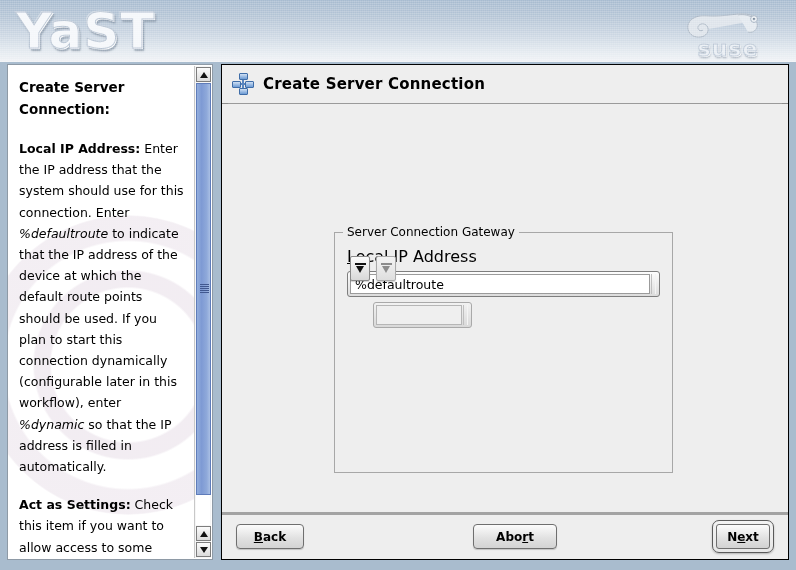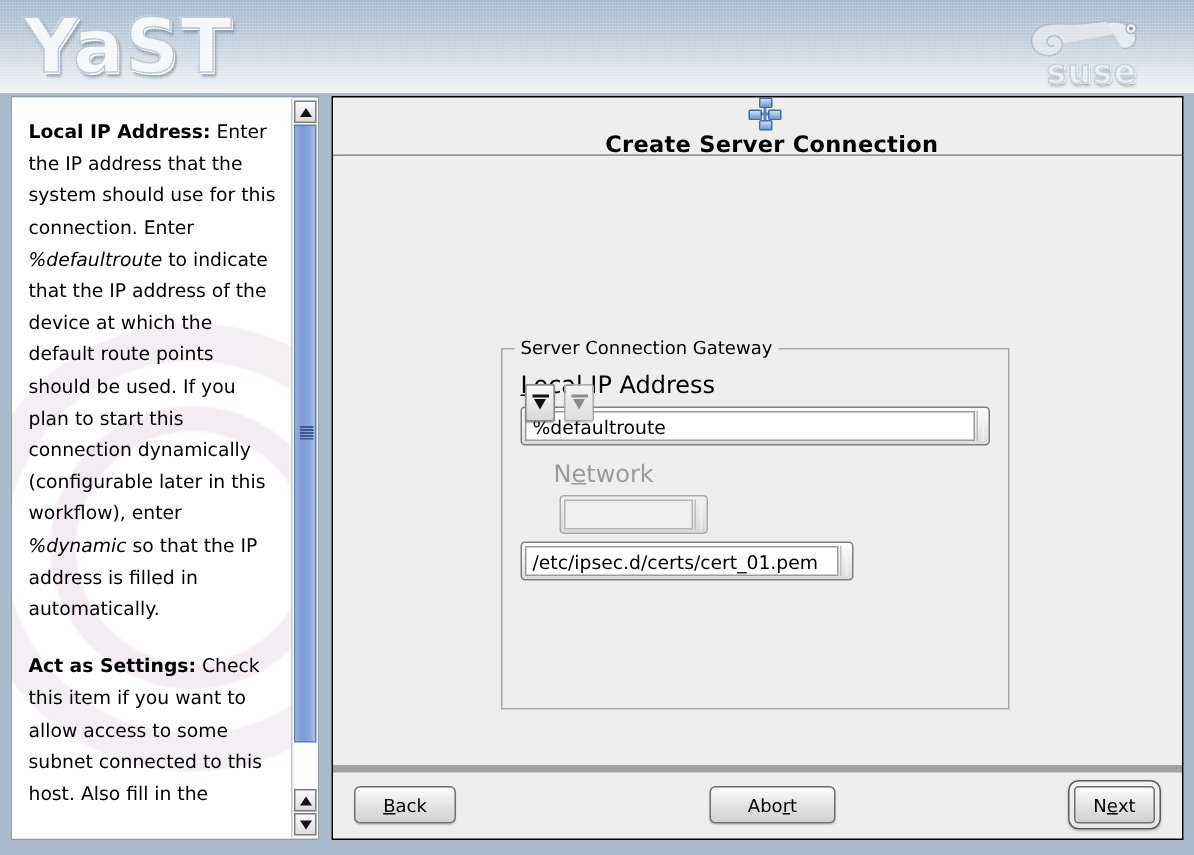--- a/index.html
+++ b/index.html
@@ -106,21 +106,20 @@
 
   
   .dlg{
     position:absolute;left:221px;top:64px;width:568px;height:496px;
     background:#eeeeee;border:1px solid #000;box-sizing:border-box;
   }
   .dlg-head{
     position:relative;height:38px;
     display:flex;align-items:center;padding-left:10px;
     border-bottom:1px solid #8c8c8c;
-    flex-direction:column;
   }
   .dlg-head .hl-line{
     position:absolute;left:6px;right:6px;bottom:-1px;height:1px;background:#9a9a9a;
   }
   .net-icon{width:22px;height:22px;position:relative;flex:0 0 auto;}
   .node{
     position:absolute;width:9px;height:7px;border-radius:1px;
     background:linear-gradient(180deg,#cfe0f4,#6d9bd4);
     border:1px solid #3f6da8;box-sizing:border-box;
   }
@@ -187,21 +186,22 @@
   .cbox{
     width:13px;height:13px;flex:0 0 auto;
     background:#fff;border:1px solid #6e6e6e;
     box-shadow:0 0 0 1px #e3e3e3 inset;box-sizing:border-box;
   }
   .cb-label{font-size:12px;}
 
   
   .btnbar{
     position:absolute;left:0;right:0;bottom:0;height:44px;
-    border-top:5px solid #a3a3a3;
+    border-top:3px solid #a3a3a3;
+    font-weight:bold;
   }
   .btn{
     position:absolute;top:9px;height:25px;
     background:linear-gradient(180deg,#fcfcfc,#e2e2e2 55%,#d3d3d3);
     border:1px solid #6f6f6f;border-radius:4px;
     display:flex;align-items:center;justify-content:center;
     font-size:12px;color:#000;box-sizing:border-box;
     box-shadow:0 1px 1px rgba(0,0,0,.18);
   }
   .btn.back{left:14px;width:68px;}
@@ -236,20 +236,21 @@
         <circle cx="74" cy="11" r="1.3" fill="#7d8c9d"></circle>
       </svg>
       <div class="suse-word">suse</div>
     </div>
   </div>
 
   <div class="help-outer">
     <div class="help-inner">
       <div class="help-watermark"></div>
       <div class="help-text">
+        <div class="help-title">Create Server Connection:</div>
         <p><b>Local IP Address:</b><span> Enter the IP address that the system should use for this connection. Enter </span><i>%defaultroute</i><span> to indicate that the IP address of the device at which the default route points should be used. If you plan to start this connection dynamically (configurable later in this workflow), enter </span><i>%dynamic</i><span> so that the IP address is filled in automatically.</span></p>
         <p><b>Act as Settings:</b><span> Check this item if you want to allow access to some subnet connected to this host. Also fill in the </span></p>
 
       </div>
     </div>
 
     <div class="vsb">
       <div class="vsb-track"></div>
       <div class="vsb-btn top">
           <span class="arr up"></span>
@@ -294,44 +295,33 @@
             <span class="sep"></span>
             <span class="btn">
               <span class="dd-glyph">
                   <i></i>
                   <u></u>
                 </span>
             </span>
           </div>
 
 
-          <div class="field-label dim" style="margin-top:9px;margin-left:22px;"><span>N</span><span class="u">e</span><span>twork</span></div>
 
           <div class="combo disabled" style="width:99px;margin-top:5px;margin-left:26px;">
             <span class="entry"></span>
             <span class="sep"></span>
             <span class="btn">
               <span class="dd-glyph">
                   <i></i>
                   <u></u>
                 </span>
             </span>
           </div>
 
 
-          <div class="combo" style="width:222px;margin-top:5px;">
-            <span class="entry">/etc/ipsec.d/certs/cert_01.pem</span>
-            <span class="sep"></span>
-            <span class="btn">
-              <span class="dd-glyph">
-                  <i></i>
-                  <u></u>
-                </span>
-            </span>
-          </div>
 
         </div>
       </div>
     </div>
 
     <div class="btnbar">
       <div class="btn back">
           <span><span class="u">B</span><span>ack</span></span>
         </div>
       <div class="btn abort">

